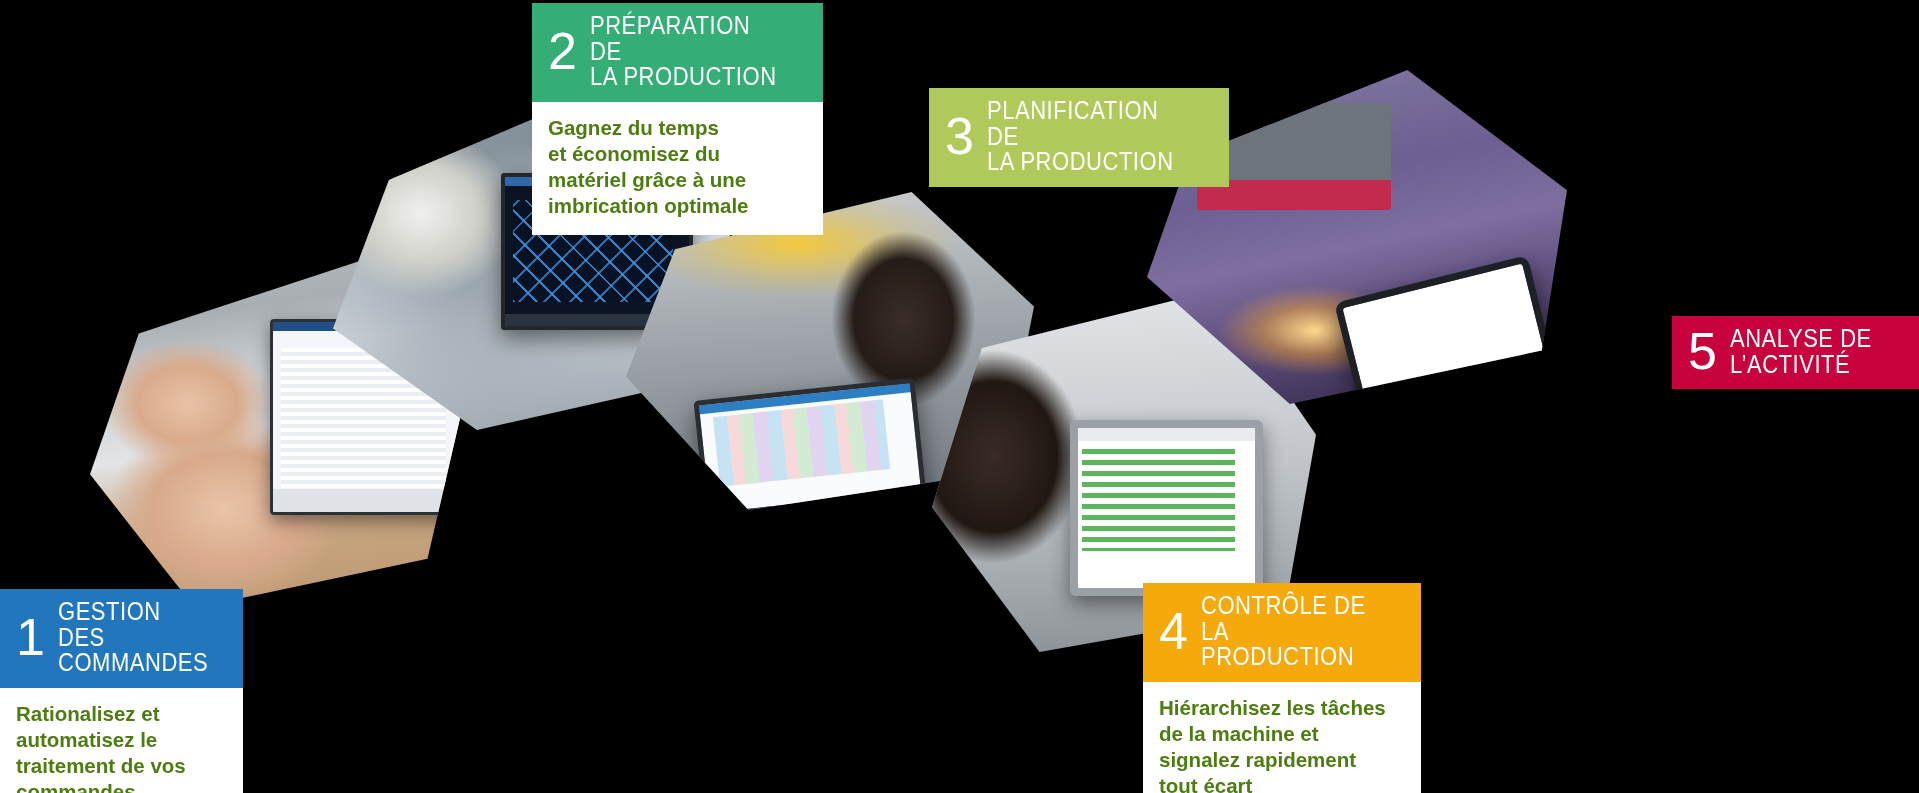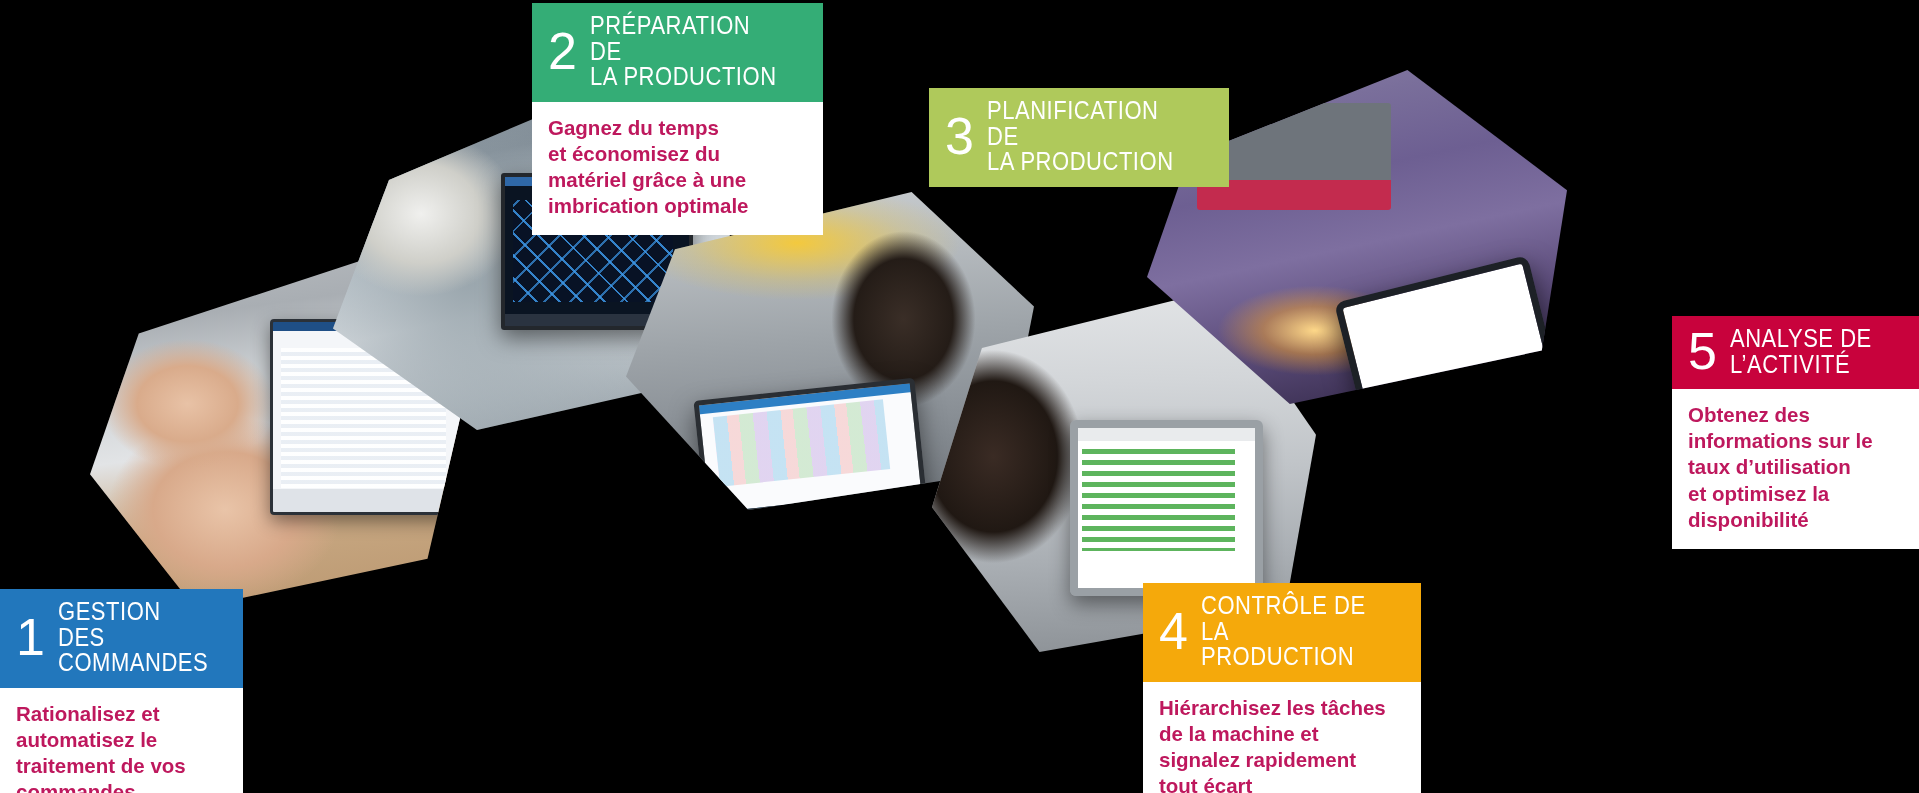--- a/index.html
+++ b/index.html
@@ -195,21 +195,21 @@
     color: #ffffff;
     letter-spacing: 0.6px;
     text-transform: uppercase;
     transform: scaleX(0.88);
     transform-origin: left center;
     white-space: pre-line;
   }
   .card-body {
     background: #ffffff;
     padding: 13px 16px 16px 16px;
-    color: #be185d;
+    color: #4d7c0f;
     font-size: 20.5px;
     line-height: 1.28;
     font-weight: bold;
     white-space: pre-line;
   }
 </style>
 </head>
 <body>
 
 <div id="stage">
@@ -282,20 +282,15 @@
 signalez rapidement
 tout écart</div>
   </div>
 
   <div class="card" style="left:1672px; top:316px; width:247px;">
     <div class="card-head" style="background:#C8023C;">
       <span class="card-num">5</span>
       <span class="card-title">ANALYSE DE
 L’ACTIVITÉ</span>
     </div>
-    <div class="card-body">Obtenez des
-informations sur le
-taux d’utilisation
-et optimisez la
-disponibilité</div>
   </div>
 
 </div>
 
 </body></html>

